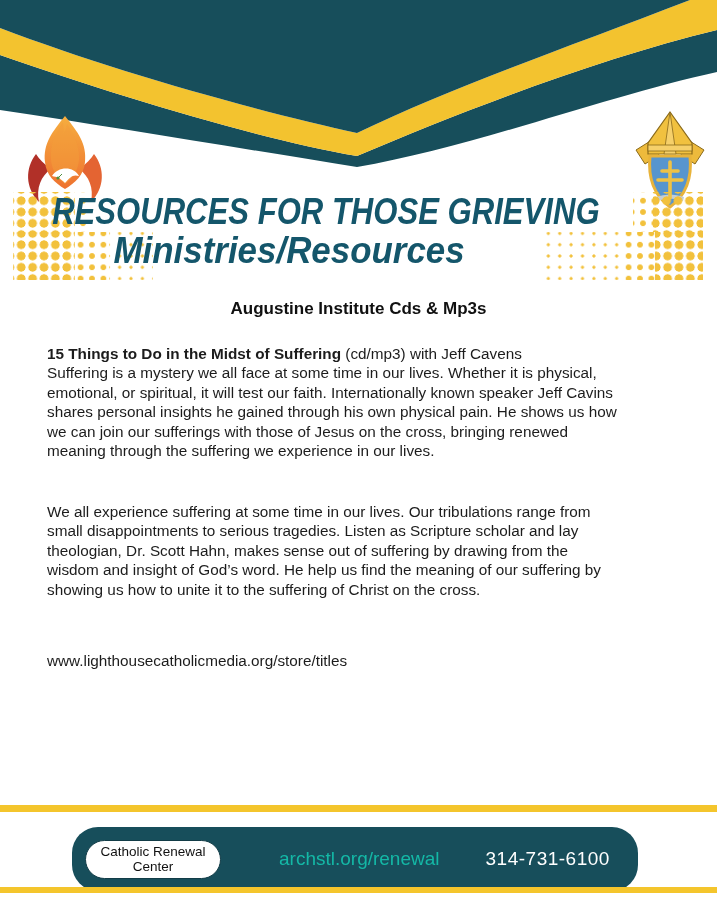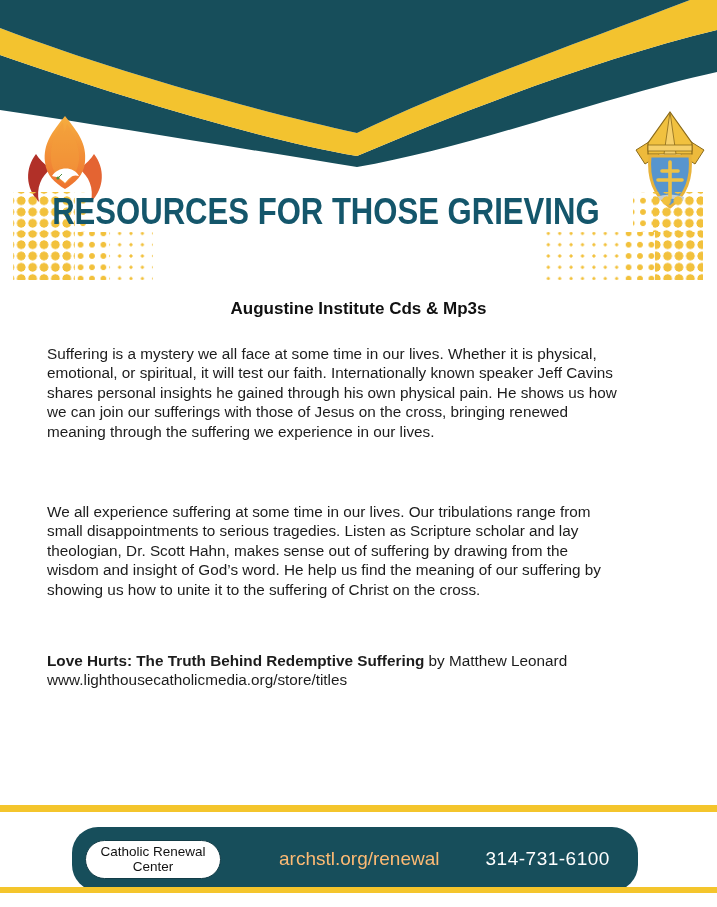--- a/index.html
+++ b/index.html
@@ -17,21 +17,21 @@
   .dots{position:absolute;display:flex;overflow:hidden;}
   .dots div{height:100%;}
   .dot-lg{background-image:radial-gradient(circle,#F2C13C 0 4.1px,transparent 4.6px);background-size:11.4px 11.3px;background-position:center;}
   .dot-md{background-image:radial-gradient(circle,#F2C13C 0 2.6px,transparent 3.1px);background-size:11.4px 11.3px;background-position:center;}
   .dot-sm{background-image:radial-gradient(circle,#F2C13C 0 1.3px,transparent 1.8px);background-size:11.4px 11.3px;background-position:center;}
   #dots-left-top   {left:13px; top:192px;width:78px; height:40px;}
   #dots-left-bottom{left:13px; top:232px;width:140px;height:48px;}
   #dots-right-top   {left:633px;top:192px;width:70px; height:40px;}
   #dots-right-bottom{left:540px;top:232px;width:163px;height:48px;}
   
-  .title-line{position:absolute;left:0;width:578px;text-align:center;color:#14566B;font-weight:bold;white-space:nowrap;}
+  .title-line{position:absolute;left:0;width:578px;text-align:center;color:#14566B;font-weight:bold;white-space:nowrap;font-style:italic;}
   #title1{top:192px;font-size:37px;line-height:40px;}
   #title1 span{display:inline-block;transform:scaleX(.84);transform-origin:center;letter-spacing:0px;}
   #title2{top:231px;font-size:36px;line-height:40px;}
   #title2 span{display:inline-block;transform:scaleX(.97);transform-origin:center;}
   #section-title{
     position:absolute;top:299px;left:0;width:717px;text-align:center;
     font-size:17px;font-weight:bold;color:#101010;
   }
   
   .resource{position:absolute;left:47px;width:640px;color:#1c1c1c;font-size:15.3px;line-height:19.4px;}
@@ -45,21 +45,21 @@
   #footer-bar{
     position:absolute;left:72px;top:827px;width:566px;height:64px;
     background:#174E5B;border-radius:26px;display:flex;align-items:center;
   }
   #org-badge{
     margin-left:13px;width:134px;height:37px;background:#ffffff;
     border:1.5px solid #123c47;border-radius:20px;
     display:flex;flex-direction:column;align-items:center;justify-content:center;
     color:#111111;font-size:13.5px;line-height:15px;text-align:center;flex:none;
   }
-  #footer-website{margin-left:58px;color:#fdba74;font-size:19px;white-space:nowrap;}
+  #footer-website{margin-left:58px;color:#14b8a6;font-size:19px;white-space:nowrap;}
   #footer-phone{margin-left:46px;color:#ffffff;font-size:19px;letter-spacing:.5px;white-space:nowrap;}
 </style>
 </head>
 <body>
 
 <div id="page">
 
   <svg id="wave" viewBox="0 0 717 230" preserveAspectRatio="none" aria-hidden="true">
 
     <path d="M0,55 C115,95 255,138 357,156 C460,112 600,58 717,30 L717,72 C610,95 470,148 357,167 C250,150 120,128 0,110 Z" fill="#174E5B"></path>
@@ -113,41 +113,42 @@
     <div class="dot-md" style="width:20px"></div>
       <div class="dot-lg" style="width:50px"></div>
   </div>
   <div id="dots-right-bottom" class="dots">
     <div class="dot-sm" style="width:85px"></div>
       <div class="dot-md" style="width:30px"></div>
       <div class="dot-lg" style="width:48px"></div>
   </div>
 
   <div id="title1" class="title-line"><span>RESOURCES FOR THOSE GRIEVING</span></div>
+  <div id="title2" class="title-line"><span>Ministries/Resources</span></div>
 
   <div id="section-title">Augustine Institute Cds &amp; Mp3s</div>
 
   <div id="res0" class="resource">
+    <div class="head"><b>15 Things to Do in the Midst of Suffering</b><span> (cd/mp3) with Jeff Cavens</span></div>
     <div class="body">Suffering is a mystery we all face at some time in our lives. Whether it is physical,
 emotional, or spiritual, it will test our faith. Internationally known speaker Jeff Cavins
 shares personal insights he gained through his own physical pain. He shows us how
 we can join our sufferings with those of Jesus on the cross, bringing renewed
 meaning through the suffering we experience in our lives.</div>
   </div>
 
   <div id="res1" class="resource">
     <div class="body">We all experience suffering at some time in our lives. Our tribulations range from
 small disappointments to serious tragedies. Listen as Scripture scholar and lay
 theologian, Dr. Scott Hahn, makes sense out of suffering by drawing from the
 wisdom and insight of God’s word. He help us find the meaning of our suffering by
 showing us how to unite it to the suffering of Christ on the cross.</div>
   </div>
 
   <div id="res2" class="resource">
-    <div class="head"><b>Love Hurts: The Truth Behind Redemptive Suffering</b><span> by Matthew Leonard</span></div>
     <div class="body">www.lighthousecatholicmedia.org/store/titles</div>
   </div>
 
   <div id="rule-top" class="rule"></div>
   <div id="footer-bar">
     <div id="org-badge">
       <span>Catholic Renewal</span>
       <span>Center</span>
     </div>
     <div id="footer-website">archstl.org/renewal</div>

